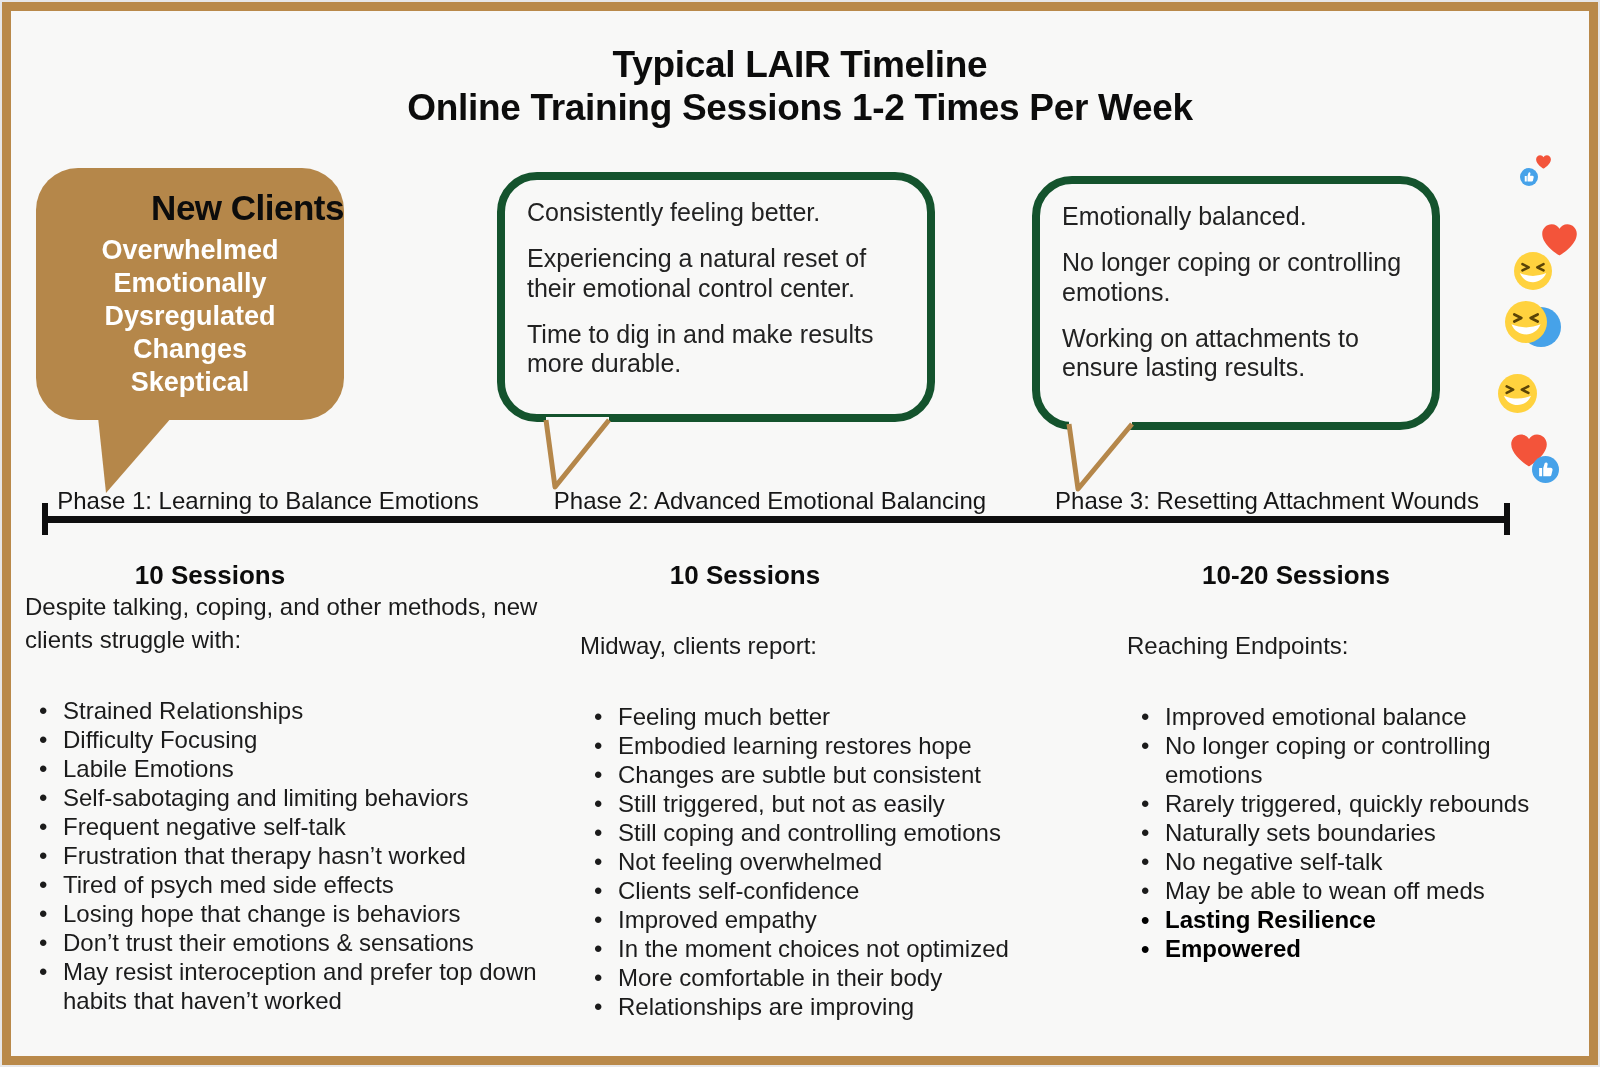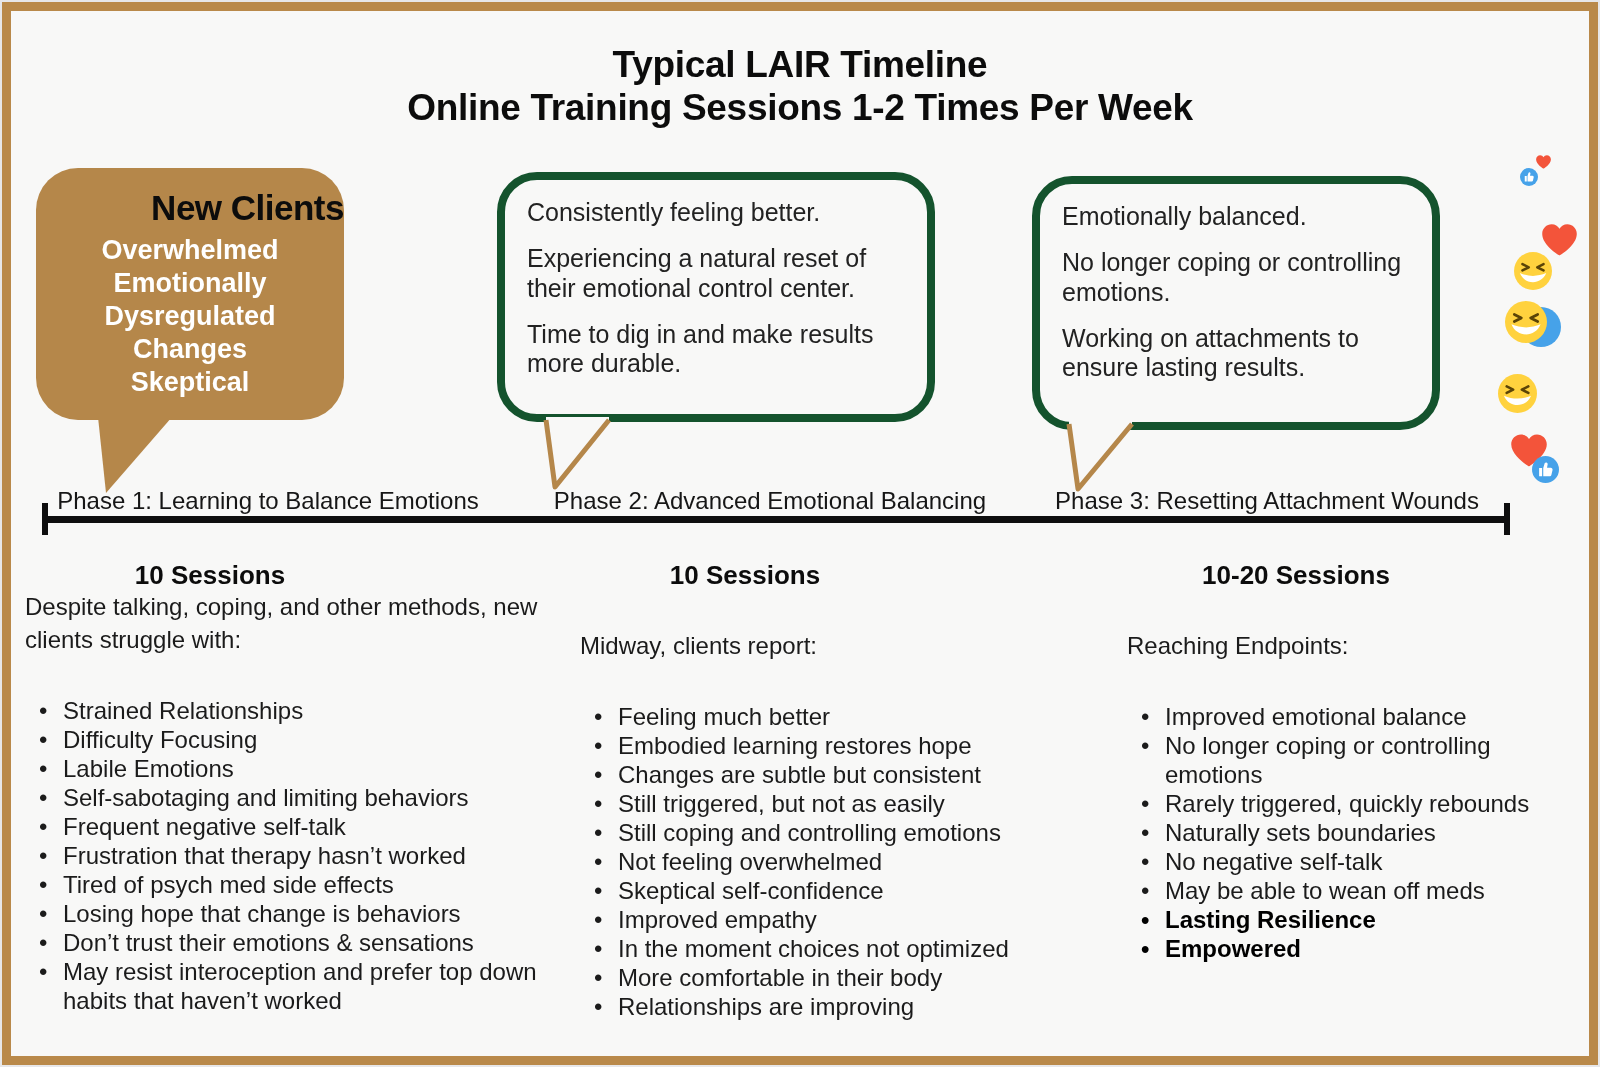--- a/index.html
+++ b/index.html
@@ -147,21 +147,21 @@
 
 <div class="col" id="col-2">
   <p class="intro">Midway, clients report:</p>
   <ul>
     <li>Feeling much better</li>
     <li>Embodied learning restores hope</li>
     <li>Changes are subtle but consistent</li>
     <li>Still triggered, but not as easily</li>
     <li>Still coping and controlling emotions</li>
     <li>Not feeling overwhelmed</li>
-    <li>Skeptical self-confidence</li>
+    <li>Clients self-confidence</li>
     <li>Improved empathy</li>
     <li>In the moment choices not optimized</li>
     <li>More comfortable in their body</li>
     <li>Relationships are improving</li>
   </ul>
 </div>
 
 <div class="col" id="col-3">
   <p class="intro">Reaching Endpoints:</p>
   <ul>

